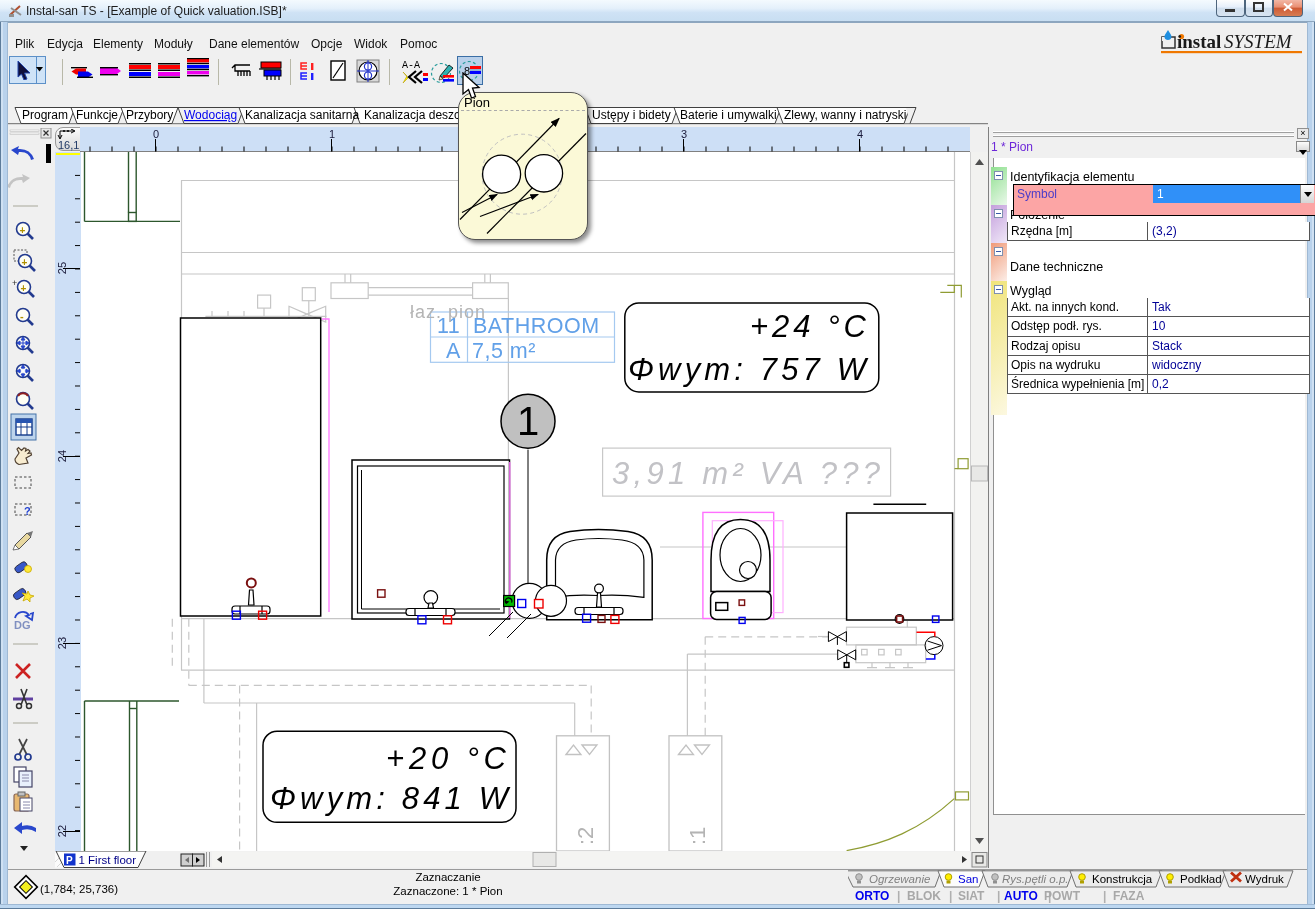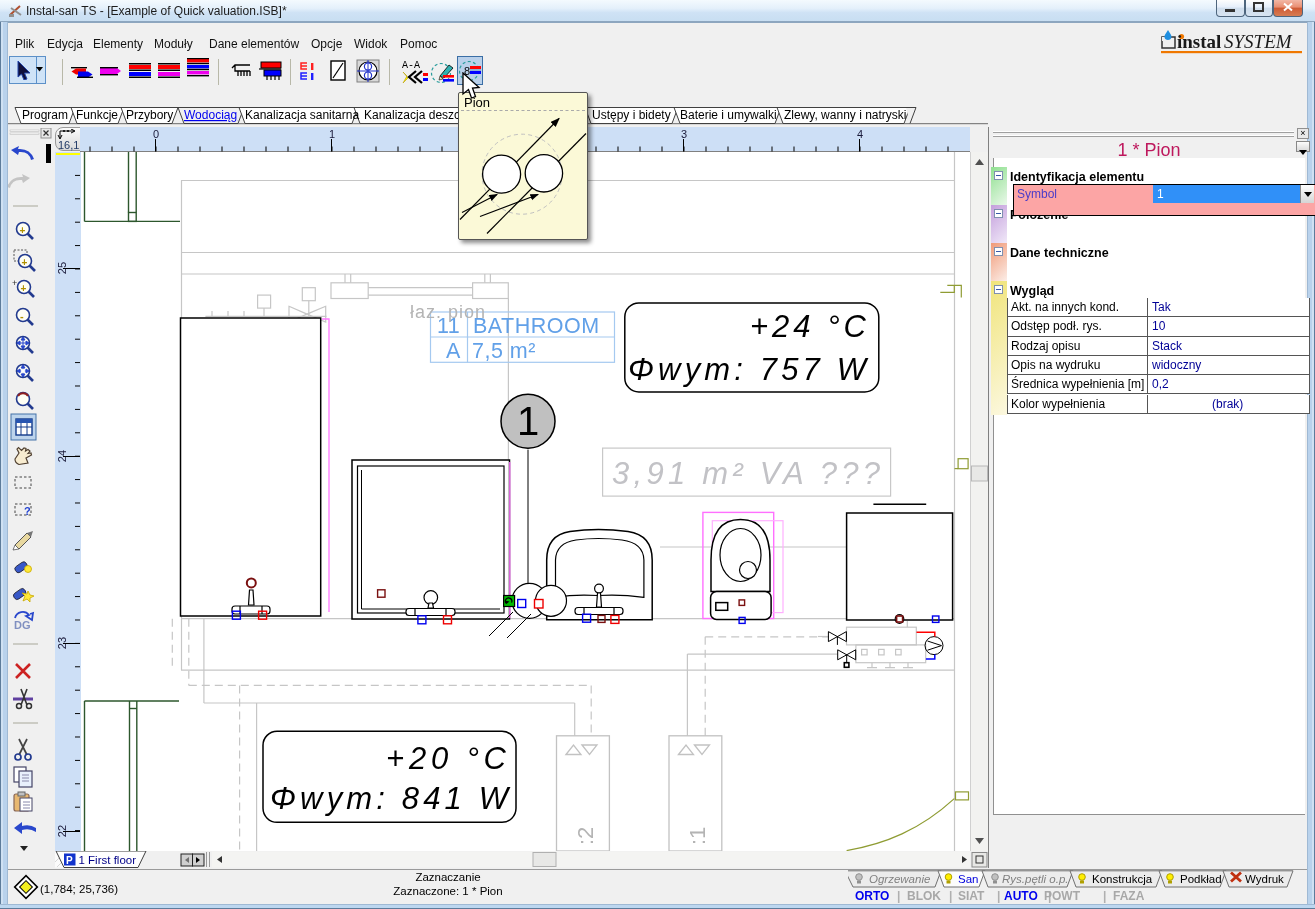--- a/index.html
+++ b/index.html
@@ -22,24 +22,24 @@
 #lefttools{left:8px;top:128px;width:47px;height:740px;background:#f0f0f0}
 #cornerbox{left:55px;top:127px;width:46px;height:24px;background:linear-gradient(#fbfbfb,#d9d9d9);border:1px solid #9a9a9a;border-radius:8px;font-size:11px;color:#223a66}
 #hruler{left:80px;top:127px;width:890px;height:25px;background:#cddff6;border-bottom:1px solid #808080}
 #vruler{left:55px;top:152px;width:26px;height:699px;background:#cddff6}
 #canvas{left:81px;top:152px;width:889px;height:699px;background:#fff}
 #vscroll{left:970px;top:152px;width:18px;height:699px;background:#f2f2f0;border-left:1px solid #d0d0d0}
 #splitter{left:988px;top:127px;width:3px;height:741px;background:#f0f0f0;border-left:1px solid #808080}
 #rightpanel{left:991px;top:127px;width:316px;height:741px;background:#f0f0f0}
 #bottabs{left:55px;top:851px;width:933px;height:17px;background:#f0f0f0}
 #statusbar{left:8px;top:869px;width:1299px;height:35px;background:#f0f0f0;border-top:1px solid #9a9a9a}
-#tooltip{left:458px;top:92px;width:130px;height:148px;background:#fbf9d7;border:1px solid #555;border-radius:2px;box-shadow:3px 3px 4px rgba(0,0,0,.45)}
+#tooltip{left:458px;top:92px;width:130px;height:148px;background:#fbf9d7;border:1px solid #555;border-radius:17px;box-shadow:3px 3px 4px rgba(0,0,0,.45)}
 .minus{width:9px;height:9px;background:#fff;border:1px solid #8090b0;line-height:7px}
 .minus::after{content:"";display:block;margin:3px 1px 0 1px;height:1px;background:#3858a8}
-.shead{font-weight:bold;font-size:12.5px;color:#000}
+.shead{font-weight:normal;font-size:12.5px;color:#000}
 .prow{left:16px;width:303px;height:19.3px;border-bottom:1px solid #555;border-left:1px solid #555;border-right:1px solid #555;background:#fff}
 .prow .pl{position:absolute;left:3px;top:2px;color:#000}
 .prow .pv{position:absolute;left:139px;top:0px;height:100%;padding:2px 0 0 4px;color:#000096;border-left:1px solid #555;right:0}
 </style></head>
 <body>
 <div class="abs" id="titlebar"></div>
 <div class="abs" id="frameL"></div>
 <div class="abs" id="frameR"></div>
 <div class="abs" id="frameB"></div>
 <div class="abs" id="app"></div>
@@ -589,72 +589,72 @@
   <rect x="0.5" y="314" width="16" height="15" fill="#e8e8e6" stroke="#b8b8b8"></rect>
   <path d="M4 686 L13 686 L8.5 692 Z" fill="#505050"></path>
  </svg>
 </div>
 <div class="abs" id="splitter"></div>
 <div class="abs" id="rightpanel">
 
  <div class="abs" style="left:2px;top:4px;width:301px;height:2px;border-top:1px solid #fff;border-bottom:1px solid #a0a0a0"></div>
  <div class="abs" style="left:2px;top:8px;width:301px;height:2px;border-top:1px solid #fff;border-bottom:1px solid #a0a0a0"></div>
  <div class="abs" style="left:306px;top:1px;width:12px;height:11px;background:#e8e8e8;border:1px solid #909090;font-size:9px;text-align:center;line-height:9px">×</div>
- <div class="abs" style="left:0;top:13px;width:316px;text-align:center;font-size:18px;color:#be185d">1 * Pion</div>
+ <div class="abs" style="left:0;top:13px;width:316px;text-align:left;font-size:12px;color:#6d28d9">1 * Pion</div>
  <div class="abs" style="left:305px;top:14px;width:14px;height:11px;background:linear-gradient(#fcfcfc,#d8d8d8);border:1px solid #888"><svg width="12" height="9">
         <path d="M2 3 L10 3 L6 8 Z" fill="#000"></path>
       </svg></div>
 
  <div class="abs" style="left:2px;top:31px;width:312px;height:657px;background:#fff;border-left:1px solid #909090;border-bottom:1px solid #909090"></div>
 
  <div class="abs" id="pgrid" style="left:0;top:40px;width:319px;height:248px;font-size:12px">
   <div class="abs" style="left:0;top:0;width:16px;height:38px;background:linear-gradient(135deg,#8fe08f,#eaf8ea)"></div>
   <div class="abs" style="left:0;top:38px;width:16px;height:38px;background:linear-gradient(135deg,#c49fdc,#f0e8f8)"></div>
   <div class="abs" style="left:0;top:76px;width:16px;height:38px;background:linear-gradient(135deg,#f09a78,#fceee8)"></div>
   <div class="abs" style="left:0;top:114px;width:16px;height:134px;background:linear-gradient(135deg,#f0e47a,#fcf8e0)"></div>
   <div class="abs minus" style="left:3px;top:4px"></div>
   <div class="abs minus" style="left:3px;top:42px"></div>
   <div class="abs minus" style="left:3px;top:80px"></div>
   <div class="abs minus" style="left:3px;top:118px"></div>
   <div class="abs shead" style="left:19px;top:3px">Identyfikacja elementu</div>
   <div class="abs shead" style="left:19px;top:41px">Położenie</div>
-  <div class="abs shead" style="left:19px;top:79px">Dane techniczne</div>
+  <div class="abs shead" style="left:19px;top:93px">Dane techniczne</div>
   <div class="abs shead" style="left:19px;top:117px">Wygląd</div>
 
   <div class="abs" style="left:22px;top:17px;width:303px;height:32px;border:1.5px solid #000;background:#fca5a5">
     <div class="abs" style="left:3px;top:2px;color:#4b3cc8">Symbol</div>
     <div class="abs" style="left:139px;top:0;width:147px;height:18px;background:#3090f8;color:#fff;padding:2px 0 0 4px">1</div>
     <div class="abs" style="left:286px;top:0;width:14px;height:18px;background:linear-gradient(#fdfdfd,#d5d5d5);border-left:1px solid #888"><svg width="13" height="18">
             <path d="M3 7 L11 7 L7 12 Z" fill="#000"></path>
           </svg></div>
   </div>
+  <div class="abs prow" style="top:55px">
+        <span class="pl">Rzędna [m]</span>
+        <span class="pv">(3,2)</span>
+      </div>
   <div class="abs prow" style="top:131px">
         <span class="pl">Akt. na innych kond.</span>
         <span class="pv">Tak</span>
       </div>
   <div class="abs prow" style="top:150.3px">
         <span class="pl">Odstęp podł. rys.</span>
         <span class="pv">10</span>
       </div>
   <div class="abs prow" style="top:188.9px">
         <span class="pl">Opis na wydruku</span>
         <span class="pv">widoczny</span>
       </div>
   <div class="abs prow" style="top:169.6px">
         <span class="pl">Rodzaj opisu</span>
         <span class="pv">Stack</span>
       </div>
   <div class="abs prow" style="top:208.2px">
         <span class="pl">Średnica wypełnienia [m]</span>
         <span class="pv">0,2</span>
       </div>
-  <div class="abs prow" style="top:227.5px">
-        <span class="pl">Kolor wypełnienia</span>
-        <span class="pv" style="text-indent:60px">(brak)</span>
-      </div>
  </div>
 
 </div>
 <div class="abs" id="bottabs">
  <svg width="933" height="17" viewBox="55 851 933 17">
   <rect x="55" y="851" width="11" height="16.5" fill="#fbfbfb"></rect>
       <path d="M57 867 L66 858 M55 862 L62 855" stroke="#d8d8d8" stroke-width="1"></path>
   <path d="M56 851 L146 851 L138 867.5 L64 867.5 Z" fill="#fff" stroke="#404040" stroke-width="1"></path>
   <rect x="64" y="853.5" width="11.5" height="12" fill="#1133cc"></rect>
   <text x="66" y="863.5" font-size="10" font-weight="bold" fill="#fff">P</text>

